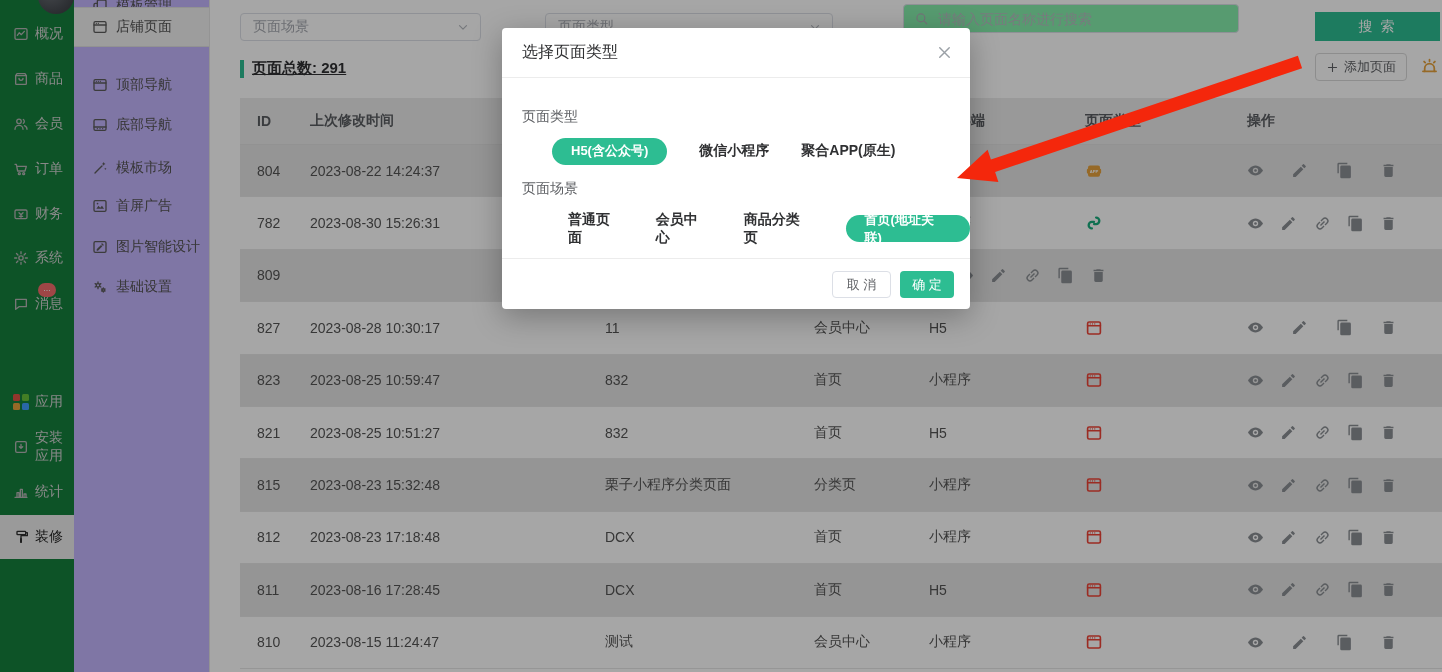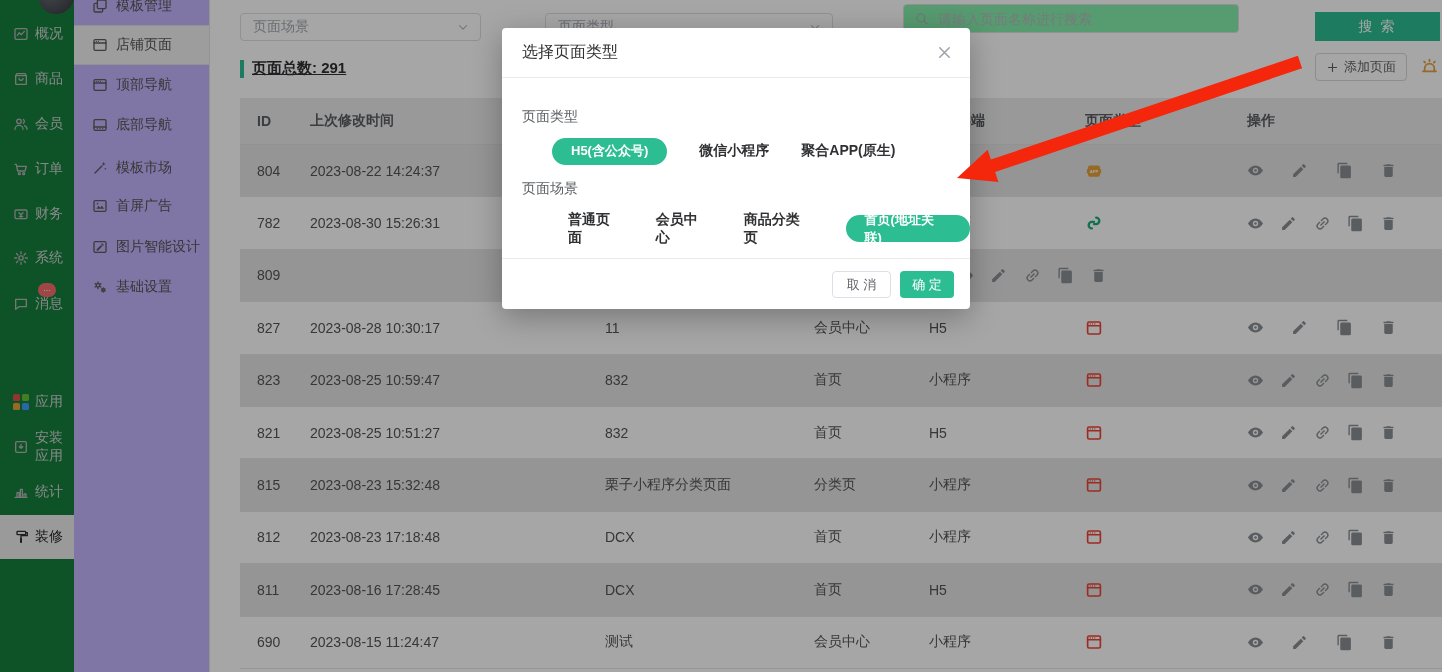--- a/index.html
+++ b/index.html
@@ -217,21 +217,21 @@
     <div id="ss-items">
         <div class="ss-item" style="top: -14px;">
           <span class="ico">
             <svg viewBox="0 0 24 24" fill="none" stroke="currentColor" stroke-width="2" stroke-linecap="round" stroke-linejoin="round">
               <rect x="8" y="3" width="13" height="13" rx="2"></rect>
               <path d="M16 16v3a2 2 0 01-2 2H5a2 2 0 01-2-2V10a2 2 0 012-2h3"></path>
             </svg>
           </span>
           <span class="lbl">模板管理</span>
         </div>
-        <div class="ss-item active" style="top: 25px;">
+        <div class="ss-item active" style="top: 7px;">
           <span class="ico">
             <svg viewBox="0 0 24 24" fill="none" stroke="currentColor" stroke-width="2" stroke-linecap="round" stroke-linejoin="round">
               <rect x="3" y="4" width="18" height="16" rx="2"></rect>
               <path d="M3 9h18M6.5 6.5h.01M9.5 6.5h.01"></path>
             </svg>
           </span>
           <span class="lbl">店铺页面</span>
         </div>
         <div class="ss-item" style="top: 65px;">
           <span class="ico">
@@ -762,21 +762,21 @@
                 </span>
                 <span class="op">
                   <svg viewBox="0 0 24 24" fill="currentColor">
                     <path d="M6 19a2 2 0 002 2h8a2 2 0 002-2V7H6v12zM19 4h-3.5l-1-1h-5l-1 1H5v2h14V4z"></path>
                   </svg>
                 </span>
               </div>
             </div>
           </div>
           <div class="trow">
-            <div class="td c0">690</div>
+            <div class="td c0">810</div>
             <div class="td c1">2023-08-15 11:24:47</div>
             <div class="td c2">测试</div>
             <div class="td c3">会员中心</div>
             <div class="td c4">小程序</div>
             <div class="td c5">
               <span class="type-ico">
                 <svg viewBox="0 0 24 24" fill="none" stroke="var(--danger-red)" stroke-width="2.2" stroke-linecap="round">
                   <rect x="3.5" y="4" width="17" height="16" rx="2"></rect>
                   <path d="M3.5 9h17"></path>
                   <path d="M7 6.6h.01M10 6.6h.01M13 6.6h.01" stroke-width="1.7"></path>

